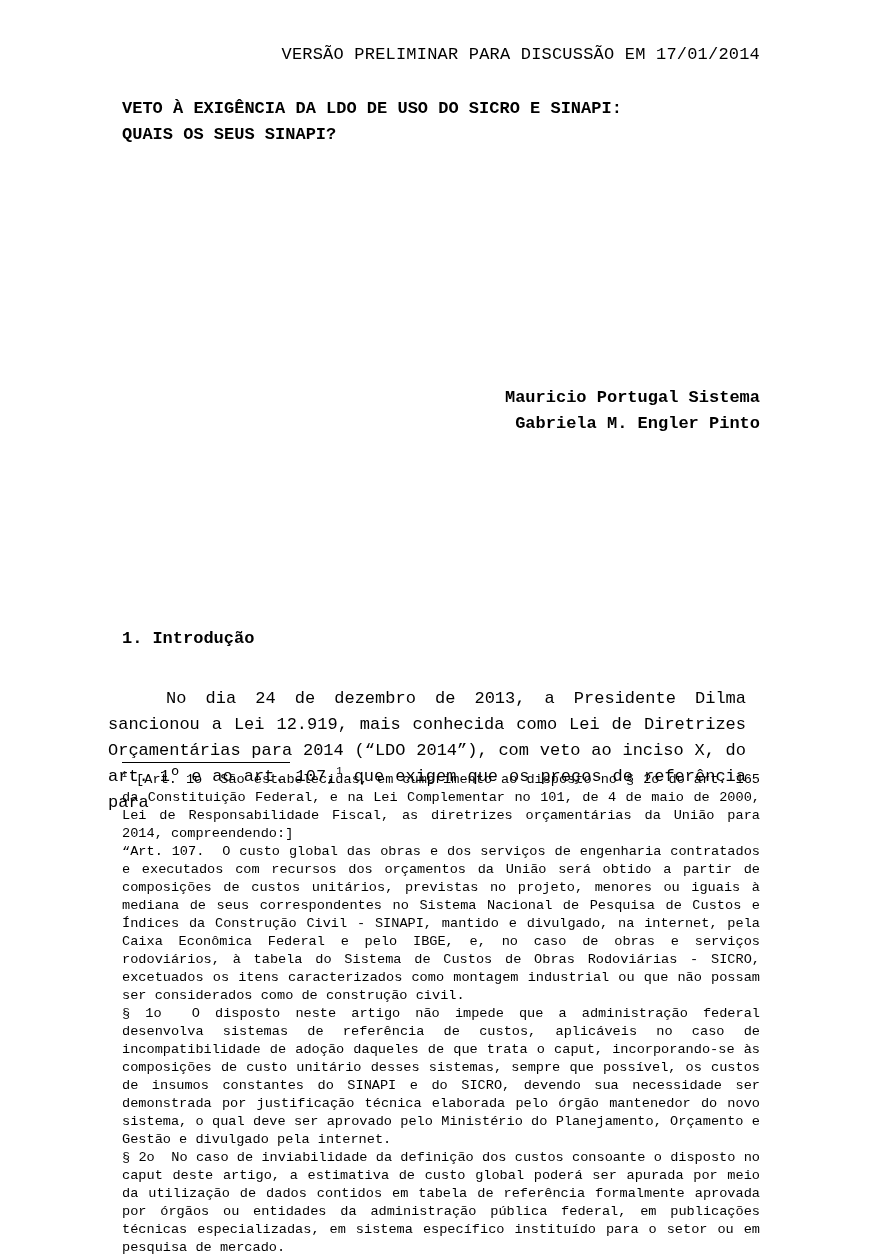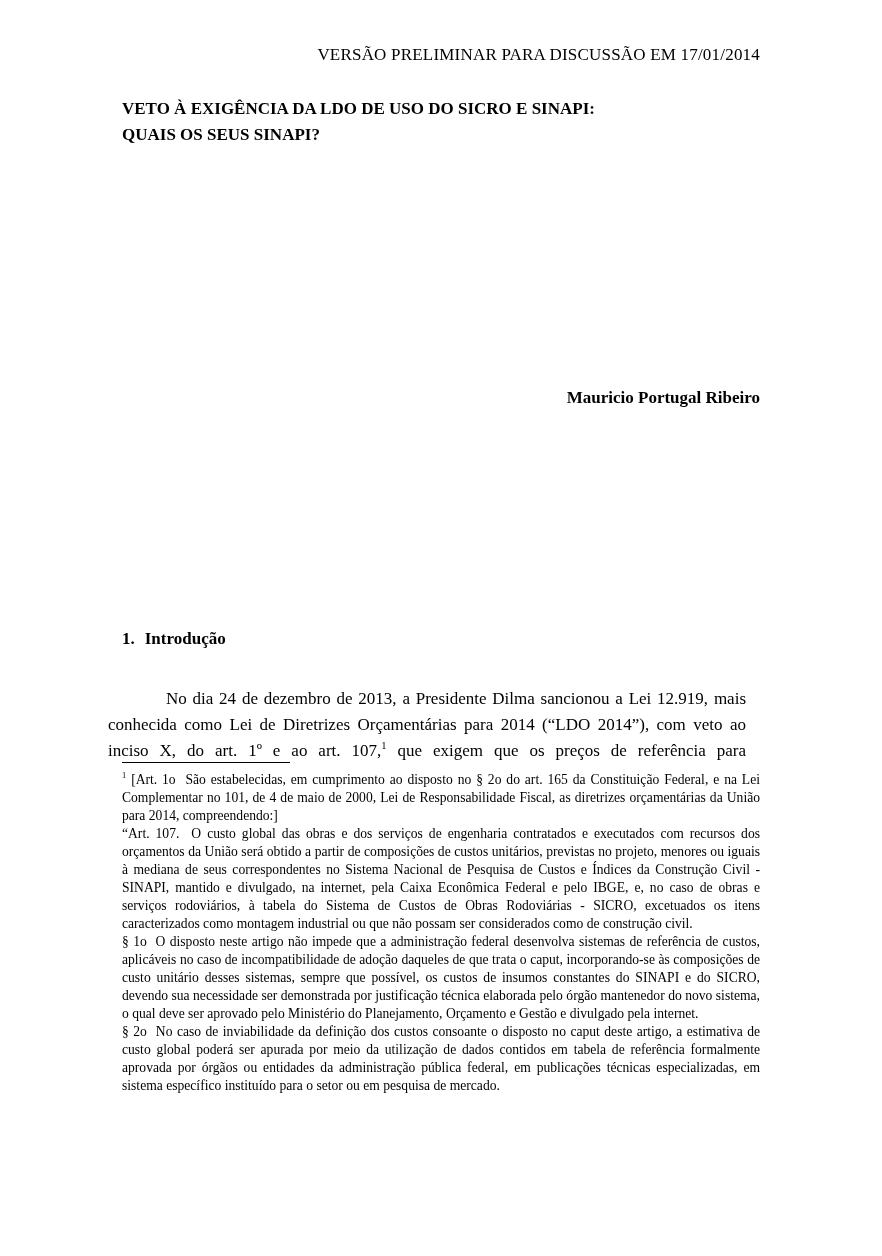--- a/index.html
+++ b/index.html
@@ -6,21 +6,21 @@
     margin: 0;
     padding: 0;
     background: #ffffff;
   }
   .page {
     position: relative;
     width: 882px;
     height: 1256px;
     background: #ffffff;
     color: #000000;
-    font-family: Liberation Serif, serif;
+    font-family: Liberation Mono, monospace;
     overflow: hidden;
   }
   .doc-header {
     position: absolute;
     top: 45px;
     left: 122px;
     width: 638px;
     text-align: right;
     font-size: 17px;
     line-height: 20px;
@@ -100,21 +100,22 @@
 <div class="page">
 
   <div class="doc-header">VERSÃO PRELIMINAR PARA DISCUSSÃO EM 17/01/2014</div>
 
   <div class="doc-title">
     <div>VETO À EXIGÊNCIA DA LDO DE USO DO SICRO E SINAPI:</div>
     <div>QUAIS OS SEUS SINAPI?</div>
   </div>
 
   <div class="authors">
-    <div>Mauricio Portugal Ribeiro</div>
+    <div>Mauricio Portugal Sistema</div>
+    <div>Gabriela M. Engler Pinto</div>
   </div>
 
   <div class="section-heading">
     <span class="sec-num">1.</span><span class="sec-title">Introdução</span>
   </div>
 
   <p class="intro-paragraph"><span>No dia 24 de dezembro de 2013, a Presidente Dilma sancionou a Lei 12.919, mais conhecida como Lei de Diretrizes Orçamentárias para 2014 (“LDO 2014”), com veto ao inciso X, do art. 1º e ao art. 107,</span><sup>1</sup><span> que exigem que os preços de referência para</span></p>
 
   <div class="footnote-separator"></div>
 

